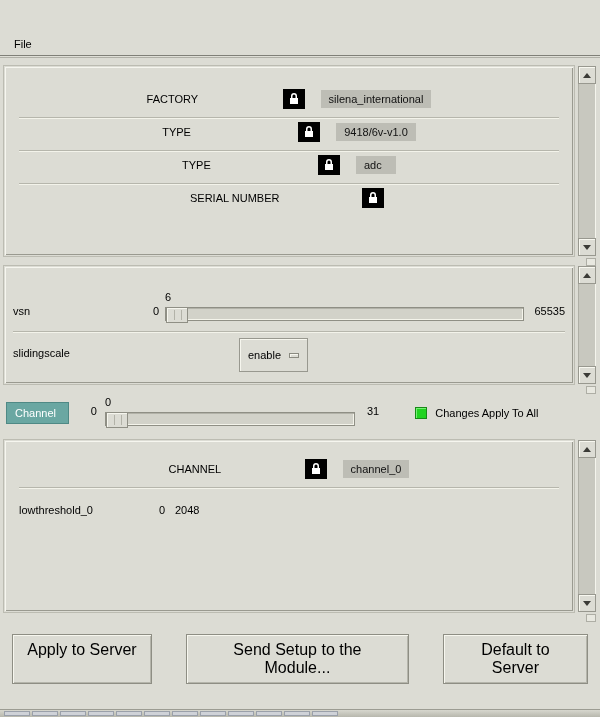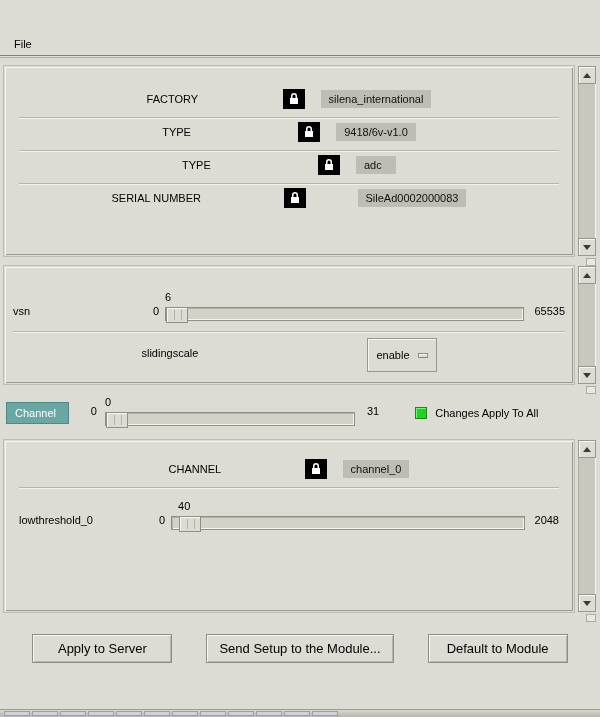--- a/index.html
+++ b/index.html
@@ -200,21 +200,21 @@
     justify-content: center;
     padding: 12px 10px 6px 10px;
   }
   .btn {
     min-width: 140px;
     text-align: center;
     padding: 6px 12px;
     background: #dcdcd4;
     border: 1px solid #8e8e84;
     box-shadow: inset 1px 1px 0 #f7f7ef, inset -1px -1px 0 #b5b5ab;
-    font-size: 13px;
+    font-size: 16px;
   }
 
   
   .taskbar {
     position: absolute;
     left:0; right:0; bottom:0;
     height: 8px;
     background: linear-gradient(#d7d7ce, #b7b7ad);
     border-top: 1px solid #9c9c92;
     display:flex; gap:2px; padding:1px 4px;
@@ -268,21 +268,20 @@
       </div>
       <div class="prow">
         <div class="plabel">SERIAL NUMBER</div>
         <div class="lock-cell">
             <div class="lock">
           <svg width="14" height="14" viewBox="0 0 14 14">
                 <path d="M4 6V4a3 3 0 016 0v2h1v6H3V6h1zm1.5 0h3V4a1.5 1.5 0 00-3 0v2z" fill="#fff"></path>
               </svg>
         </div>
           </div>
-        <div class="valbox">SileAd0002000083</div>
       </div>
     </div>
     <div class="vsb">
       <div class="vsb-btn">
           <div class="arrow-up"></div>
         </div>
       <div class="vsb-track"></div>
       <div class="vsb-btn vsb-bottom">
           <div class="arrow-down"></div>
         </div>
@@ -298,21 +297,21 @@
           <div class="sl-min">0</div>
           <div class="sl-track-wrap">
             <div class="sl-val" style="left:0;">6</div>
             <div class="sl-track">
               <div class="sl-thumb" style="left:0;"></div>
             </div>
           </div>
           <div class="sl-max">65535</div>
         </div>
       </div>
-      <div class="slider-row" style="align-items:center;justify-content:center;">
+      <div class="slider-row" style="align-items:center;">
         <div class="sl-label">slidingscale</div>
         <div style="width:94px;"></div>
         <div class="dropdown">
           <span>enable</span>
           <span class="dd-ind"></span>
         </div>
       </div>
     </div>
     <div class="vsb">
       <div class="vsb-btn">
@@ -351,46 +350,40 @@
                 <path d="M4 6V4a3 3 0 016 0v2h1v6H3V6h1zm1.5 0h3V4a1.5 1.5 0 00-3 0v2z" fill="#fff"></path>
               </svg>
         </div>
           </div>
         <div class="valbox">channel_0</div>
       </div>
       <div class="slider-row" style="padding-top:16px;">
         <div class="sl-label">lowthreshold_0</div>
         <div style="flex:1; display:flex; align-items:flex-end; gap:6px;">
           <div class="sl-min">0</div>
-          <div class="sl-track-wrap">
-            <div class="sl-val" style="left:2%;">40</div>
-            <div class="sl-track">
-              <div class="sl-thumb" style="left:2%;"></div>
-            </div>
-          </div>
           <div class="sl-max">2048</div>
         </div>
       </div>
     </div>
     <div class="vsb">
       <div class="vsb-btn">
           <div class="arrow-up"></div>
         </div>
       <div class="vsb-track"></div>
       <div class="vsb-btn vsb-bottom">
           <div class="arrow-down"></div>
         </div>
     </div>
     <div class="tic"></div>
   </div>
 
   <div class="button-bar">
     <div class="btn">Apply to Server</div>
     <div class="btn" style="min-width:180px;">Send Setup to the Module...</div>
-    <div class="btn">Default to Module</div>
+    <div class="btn">Default to Server</div>
   </div>
 
 </div>
 
 <div class="taskbar">
   <span></span>
     <span></span>
     <span></span>
     <span></span>
     <span></span>

